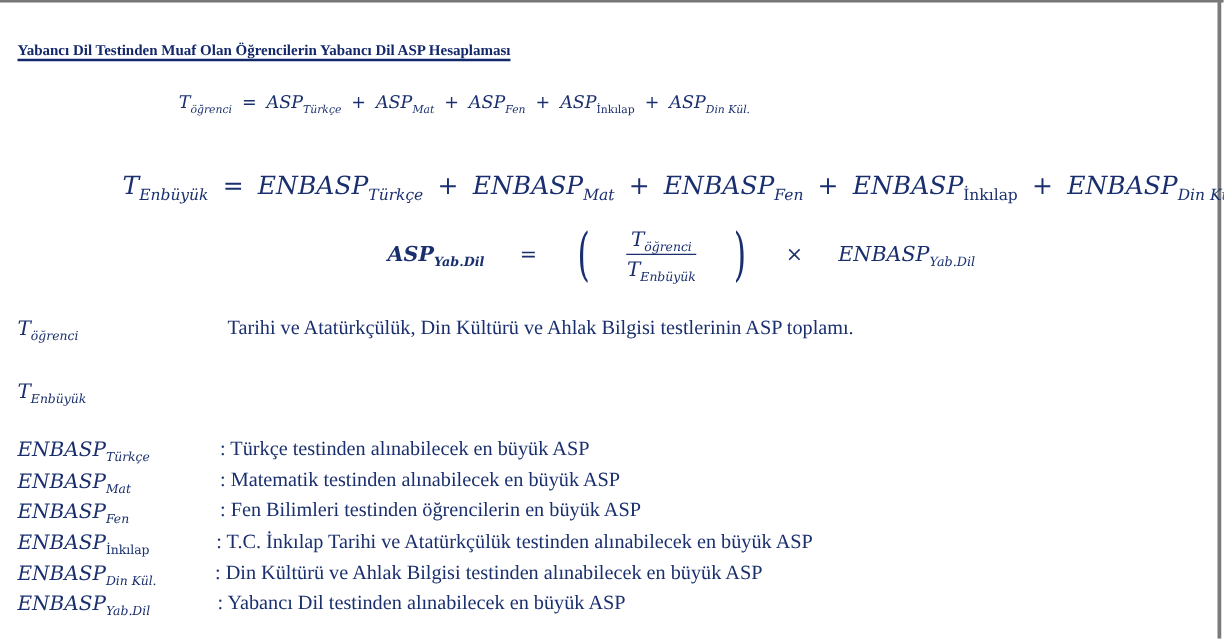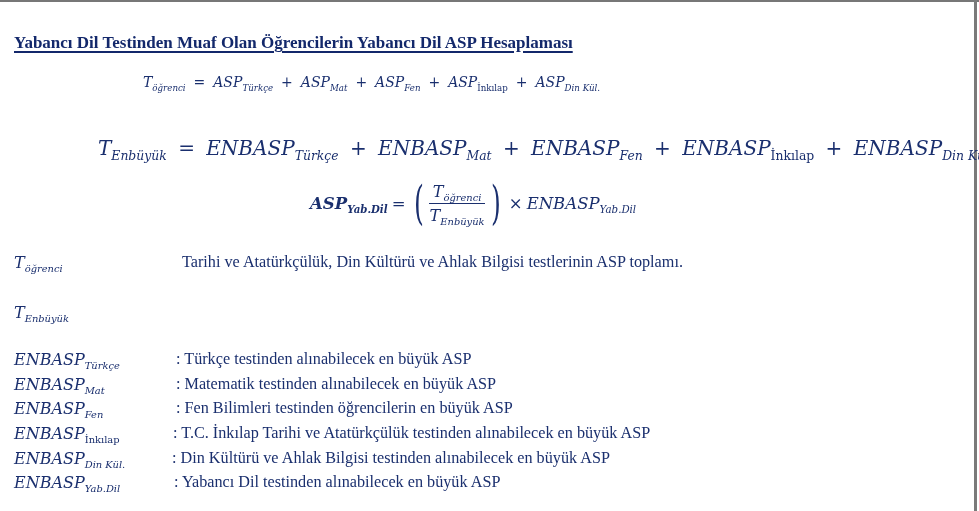--- a/index.html
+++ b/index.html
@@ -6,29 +6,29 @@
     body {
       width: 979px; height: 511px; overflow: hidden;
       background: #ffffff; position: relative;
       color: #1a2f6e;
       font-family: "Liberation Serif", "DejaVu Serif", serif;
     }
     .frame-top { position: absolute; left: 0; top: 0; width: 979px; height: 2px; background: #777777; }
     .frame-right { position: absolute; right: 2px; top: 0; width: 3px; height: 511px; background: #7a7a7a; }
     .title {
       position: absolute; left: 14px; top: 33px;
-      font-weight: bold; font-size: 17px; color: #13286b;
+      font-weight: bold; font-size: 12px; color: #13286b;
       text-decoration: underline; text-decoration-thickness: 2px; text-underline-offset: 3px;
       white-space: nowrap;
     }
     .math { font-family: "DejaVu Serif", serif; font-style: italic; color: #1a2f6e; white-space: nowrap; }
     .sub { font-size: 0.62em; position: relative; top: 0.42em; vertical-align: baseline; }
     .eq1 { position: absolute; left: 143px; top: 74px; font-size: 14px; }
     .eq2 { position: absolute; left: 98px; top: 136px; font-size: 20px; }
-    .eq3 { position: absolute; left: 310px; top: 180px; font-size: 16.5px; display: flex; align-items: center; }
+    .eq3 { position: absolute; left: 310px; top: 180px; font-size: 16.5px; display: flex; align-items: center; gap: 24px; }
     .op { font-style: normal; margin: 0 0.25em; }
     .bold { font-weight: bold; }
     .paren { font-style: normal; font-size: 46px; font-weight: 200; line-height: 1; transform: scaleX(0.55); display: inline-block; }
     .frac { display: inline-flex; flex-direction: column; align-items: center; margin: 0 -2px; }
     .frac .num { padding: 0 4px 2px; border-bottom: 1.5px solid #1a2f6e; font-size: 16px; }
     .frac .den { padding: 2px 4px 0; font-size: 16px; }
     .defs { position: absolute; left: 0; top: 251px; width: 979px; }
     .def-row { position: absolute; left: 0; width: 960px; }
     .def-term { position: absolute; left: 14px; font-size: 16px; }
     .def-text {

